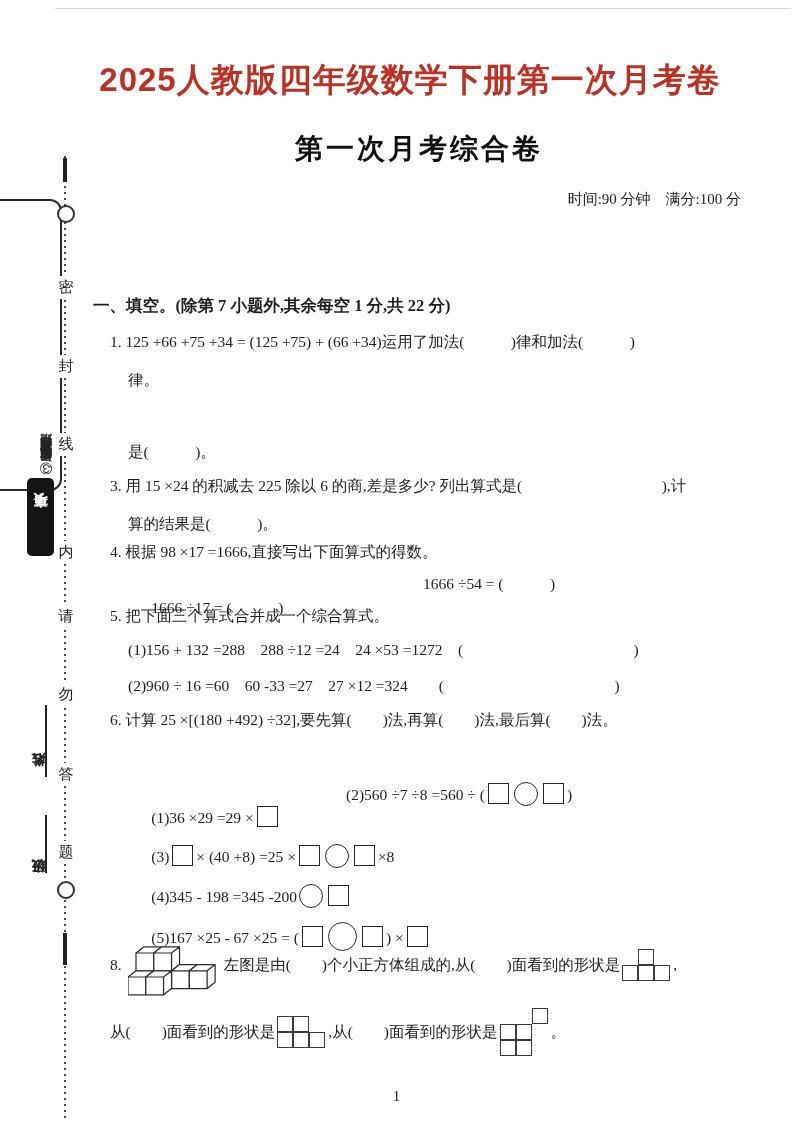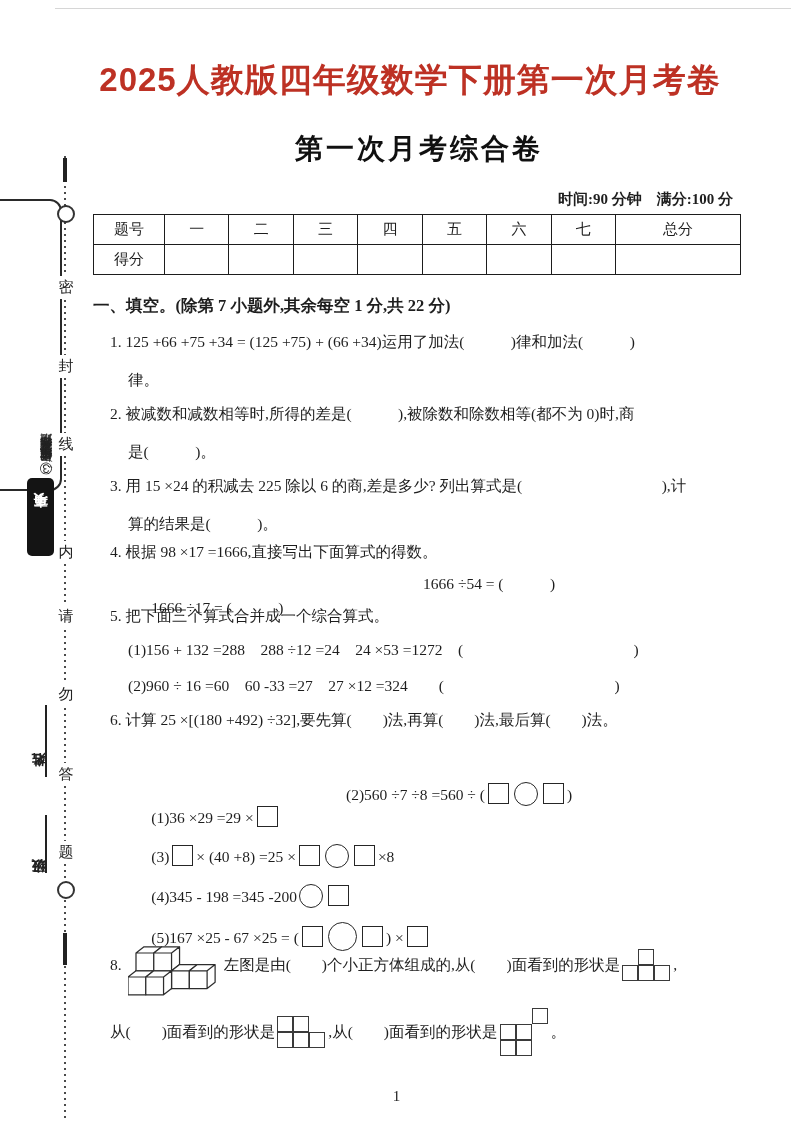--- a/index.html
+++ b/index.html
@@ -25,22 +25,22 @@
              background:#fff;color:#222;padding:2px 0;}
   .name-line{position:absolute;left:45px;width:2px;background:#222;}
   .name-label{position:absolute;left:30px;font-size:14px;font-weight:bold;color:#222;}
 
   
   .main-title{position:absolute;left:70px;top:58px;width:680px;text-align:center;
               font-family:"Liberation Sans","DejaVu Sans",sans-serif;font-weight:bold;
               font-size:33px;color:#bd3124;letter-spacing:1px;}
   .paper-title{position:absolute;left:93px;top:130px;width:652px;text-align:center;
                font-size:28px;font-weight:bold;color:#101010;letter-spacing:3px;}
-  .meta{position:absolute;left:85px;top:190px;width:648px;text-align:right;
-        font-size:15px;font-weight:bold;}
+  .meta{position:absolute;left:93px;top:190px;width:648px;text-align:right;
+        font-size:15px;font-weight:normal;}
 
   
   table.score{position:absolute;left:93px;top:214px;width:648px;border-collapse:collapse;}
   table.score td{border:1.6px solid #1d1d1d;height:29px;text-align:center;
                  font-size:15px;padding:0;}
   table.score td.lab{width:70px;}
 
   
   .content{position:absolute;left:93px;top:0;width:660px;height:1061px;}
   .ln{position:absolute;left:17px;white-space:pre;font-size:15.5px;line-height:24px;}
@@ -92,54 +92,27 @@
 
   <div class="name-line" style="top:705px;height:72px;"></div>
   <div class="name-label vtext" style="top:778px;">姓名</div>
   <div class="name-line" style="top:815px;height:58px;"></div>
   <div class="name-label vtext" style="top:884px;">班级</div>
 
   <div class="main-title">2025人教版四年级数学下册第一次月考卷</div>
   <div class="paper-title">第一次月考综合卷</div>
   <div class="meta">时间:90 分钟　满分:100 分</div>
 
-  <table class="score">
-    <tbody>
-        <tr>
-      <td class="lab">题号</td>
-      <td>一</td>
-      <td>二</td>
-      <td>三</td>
-      <td>四</td>
-      <td>五</td>
-      <td>六</td>
-      <td>七</td>
-      <td>总分</td>
-    </tr>
-    <tr>
-      <td class="lab">得分</td>
-      <td></td>
-      <td></td>
-      <td></td>
-      <td></td>
-      <td></td>
-      <td></td>
-      <td></td>
-      <td></td>
-    </tr>
-  </tbody>
-    </table>
 
   <div class="content">
     <div class="ln l0 bold" style="top:294px;">一、填空。(除第 7 小题外,其余每空 1 分,共 22 分)</div>
 
     <div class="ln" style="top:330px;">1. 125 +66 +75 +34 = (125 +75) + (66 +34)运用了加法(　　　)律和加法(　　　)</div>
     <div class="ln l35" style="top:368px;">律。</div>
 
-    <div class="ln" style="top:402px;">2. 被减数和减数相等时,所得的差是(　　　),被除数和除数相等(都不为 0)时,商</div>
     <div class="ln l35" style="top:440px;">是(　　　)。</div>
 
     <div class="ln" style="top:474px;">3. 用 15 ×24 的积减去 225 除以 6 的商,差是多少? 列出算式是(　　　　　　　　　),计</div>
     <div class="ln l35" style="top:512px;">算的结果是(　　　)。</div>
 
     <div class="ln" style="top:540px;">4. 根据 98 ×17 =1666,直接写出下面算式的得数。</div>
     <div class="ln l35" style="top:572px;width:610px;">
       <span>1666 ÷17 = (　　　)</span>
       <span class="abs2">1666 ÷54 = (　　　)</span>
     </div>

